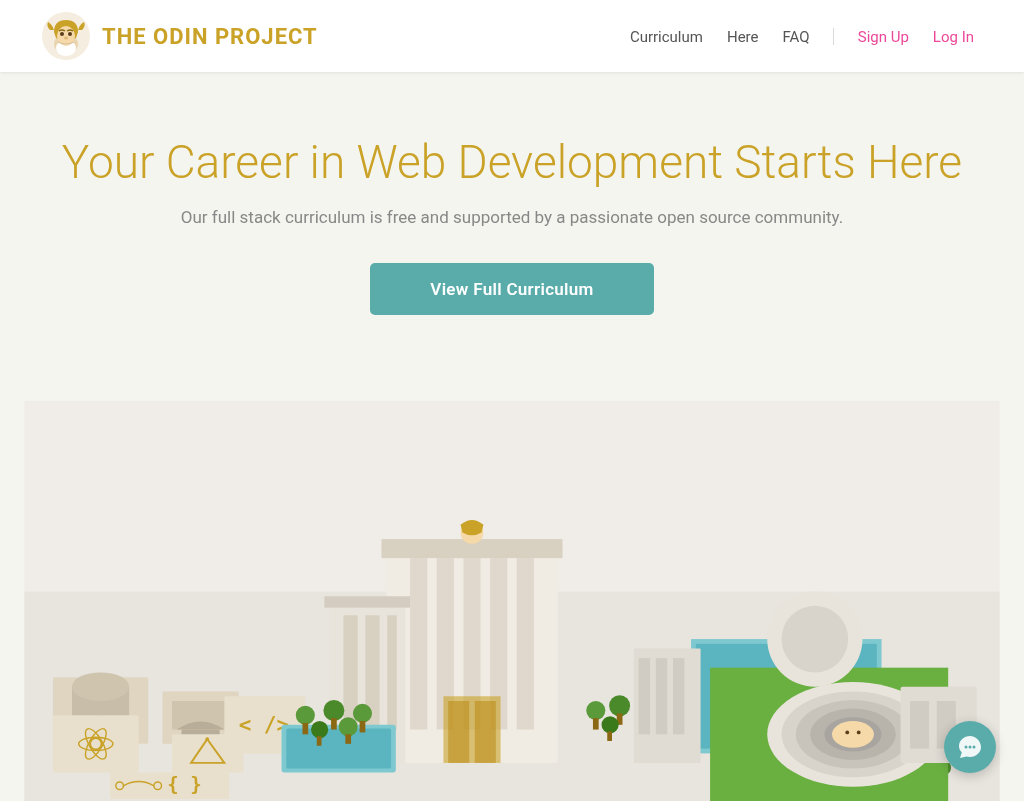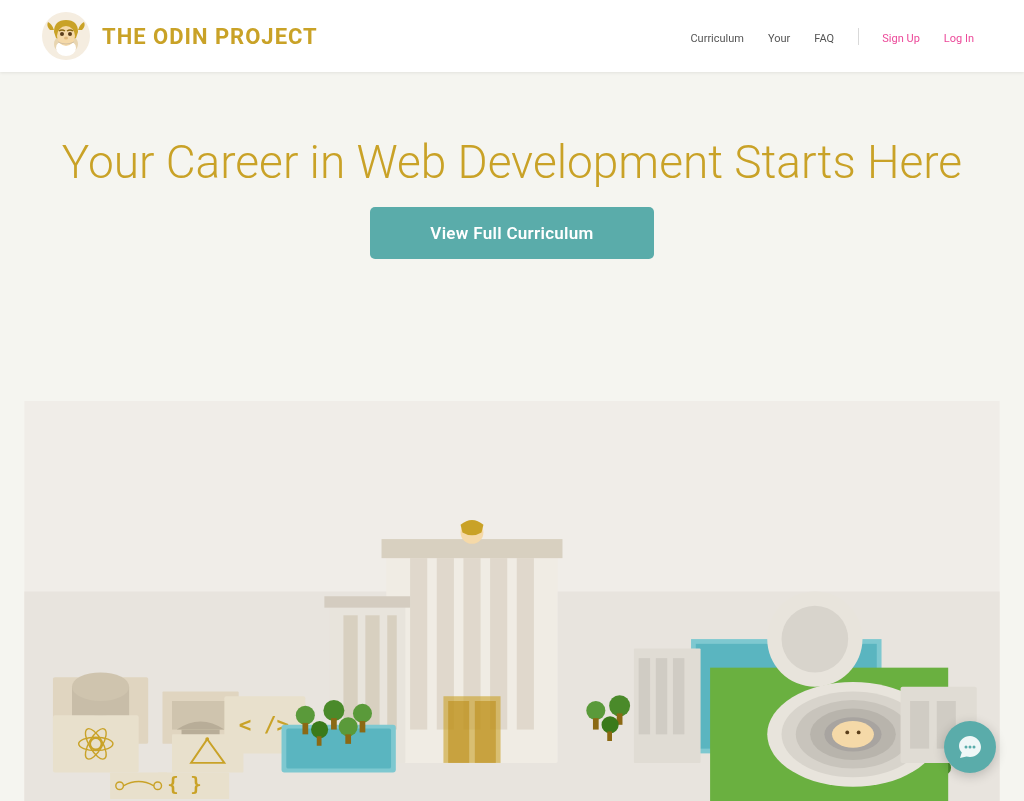--- a/index.html
+++ b/index.html
@@ -52,21 +52,21 @@
     .nav-links {
       display: flex;
       align-items: center;
       gap: 4px;
       list-style: none;
     }
 
     .nav-links li a {
       text-decoration: none;
       color: #555;
-      font-size: 11px;
+      font-size: 15px;
       padding: 6px 10px;
       border-radius: 4px;
       transition: color 0.2s;
     }
 
     .nav-community {
       display: flex;
       align-items: center;
       gap: 2px;
     }
@@ -199,39 +199,40 @@
       <path d="M18 32 Q26 36 34 32" stroke="#d4c0a0" stroke-width="1" fill="none"></path>
     </svg>
     <span class="logo-text">THE ODIN PROJECT</span>
   </div>
 
   <ul class="nav-links">
     <li>
       <a href="#">Curriculum</a>
     </li>
     <li>
-      <a href="#">Your</a>
+      <a href="#">Here</a>
     </li>
     <li>
       <a href="#">FAQ</a>
     </li>
     <li>
       <span class="nav-divider">|</span>
     </li>
     <li class="auth-link">
       <a href="#">Sign Up</a>
     </li>
     <li class="auth-link">
       <a href="#">Log In</a>
     </li>
   </ul>
 </nav>
 
 <section class="hero">
   <h1 class="hero-title">Your Career in Web Development Starts Here</h1>
+  <p class="hero-subtitle">Our full stack curriculum is free and supported by a passionate open source community.</p>
   <a href="#" class="cta-button">View Full Curriculum</a>
 </section>
 
 <div class="illustration-container">
   <svg class="iso-svg" viewBox="0 0 1024 420" xmlns="http://www.w3.org/2000/svg">
 
     <rect width="1024" height="420" fill="#f0ede8"></rect>
 
     <rect x="0" y="200" width="1024" height="220" fill="#e8e4de"></rect>
 

